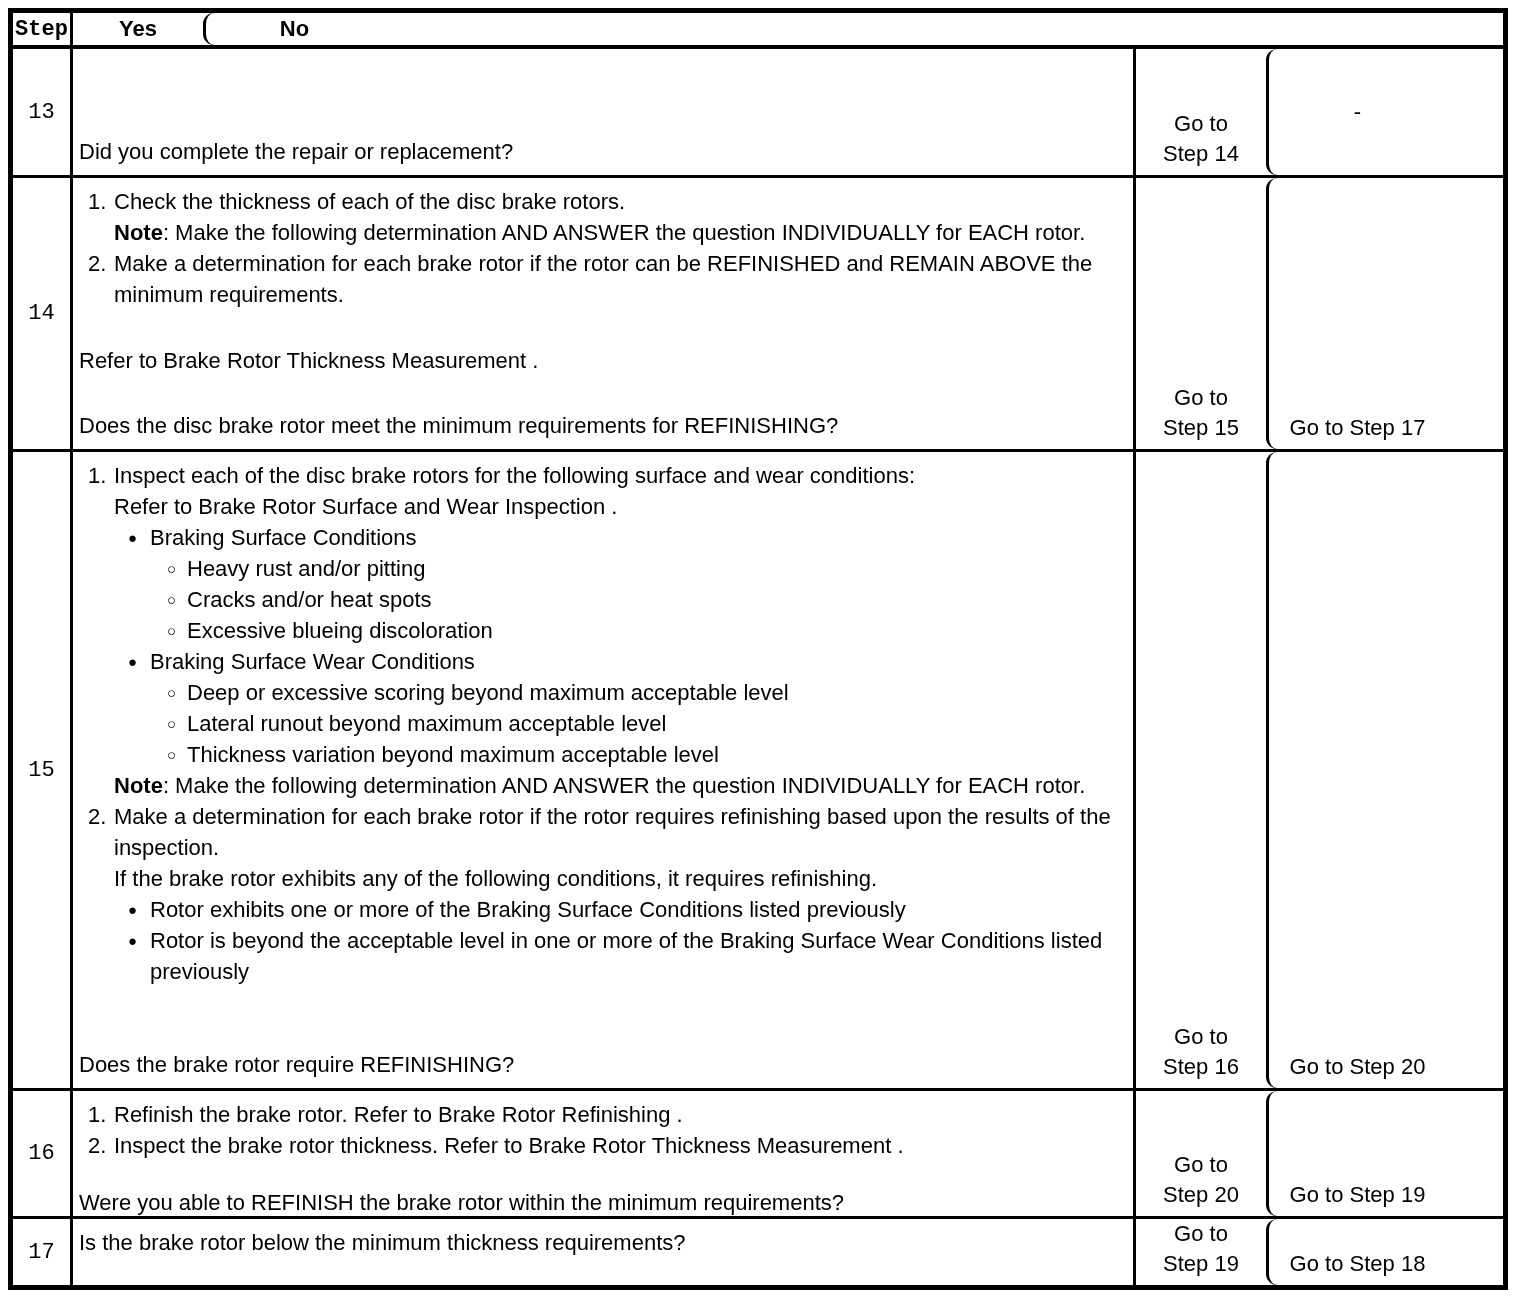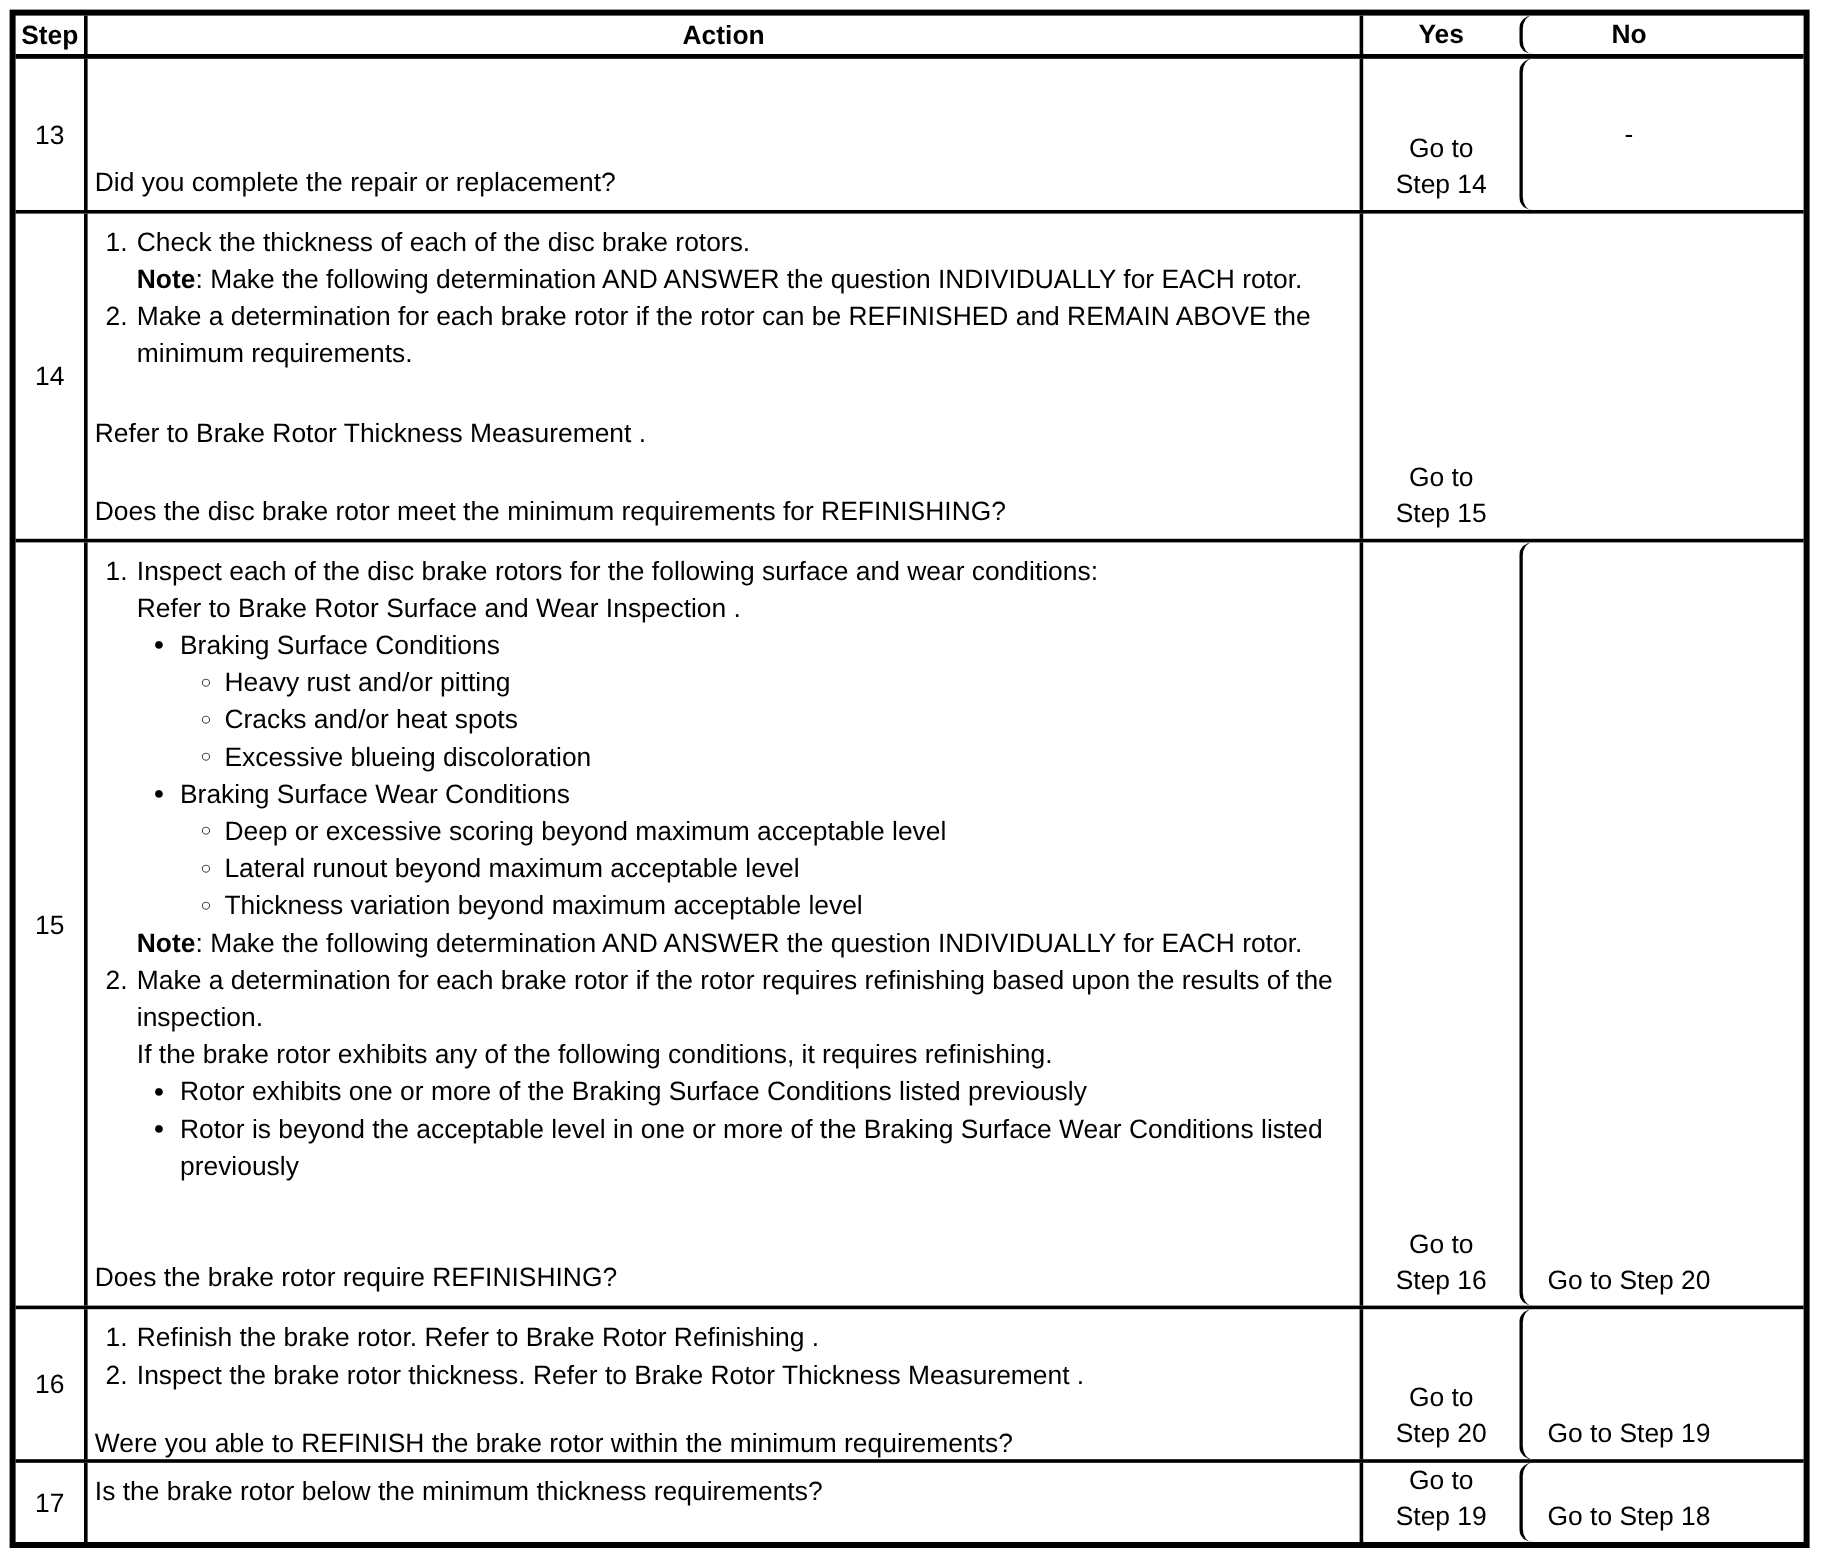--- a/index.html
+++ b/index.html
@@ -32,21 +32,21 @@
 
   .cell {
     min-width: 0;
     overflow: hidden;
     border-left: 3px solid #000;
     font-size: 22px;
     line-height: 31px;
   }
   .cell:first-child { border-left: none; }
 
-  .c-step  { width: 57px;  display: flex; align-items: center; justify-content: center; }
+  .c-step  { width: 57px;  display: flex; align-items: center; justify-content: center; font-family: Liberation Mono, monospace; }
   .c-action{ width: 1063px; display: flex; flex-direction: column; padding: 8px 8px 8px 6px; }
   .c-yes   { width: 133px; }
   .c-no    { width: 180px; border-radius: 11px; }
 
   .c-yes, .c-no {
     display: flex; flex-direction: column;
     justify-content: flex-end; align-items: center;
     text-align: center;
     white-space: pre-line;
     line-height: 30px;
@@ -72,21 +72,20 @@
   .b1-marker { flex: 0 0 22px; font-size: 15px; line-height: 31px; }
   .ln-b2   { padding-left: 88px; }
   .b2-marker { flex: 0 0 20px; font-size: 15px; line-height: 31px; font-weight: bold; }
 </style>
 </head>
 <body>
 
 <div class="table">
   <div class="row header-row">
     <div class="cell c-step">Step</div>
-    <div class="cell c-action">Action</div>
     <div class="cell c-yes">Yes</div>
     <div class="cell c-no">No</div>
   </div>
 
 <div class="row data-row">
       <div class="cell c-step">13</div>
       <div class="cell c-action">
         <div class="ln-sp"></div>
         <div class="ln-p">
           <div class="txt">Did you complete the repair or replacement?</div>
@@ -114,20 +113,21 @@
         <div class="ln-p">
           <div class="txt">Refer to Brake Rotor Thickness Measurement .</div>
         </div>
         <div class="ln-sp"></div>
         <div class="ln-p">
           <div class="txt">Does the disc brake rotor meet the minimum requirements for REFINISHING?</div>
         </div>
       </div>
       <div class="cell c-yes">Go to
 Step 15</div>
+      <div class="cell c-no">Go to Step 17</div>
     </div>
     <div class="row data-row">
       <div class="cell c-step">15</div>
       <div class="cell c-action">
         <div class="ln ln-num">
           <div class="num-marker">1.</div>
           <div class="txt">Inspect each of the disc brake rotors for the following surface and wear conditions:</div>
         </div>
         <div class="ln-cont">
           <div class="txt">Refer to Brake Rotor Surface and Wear Inspection .</div>

